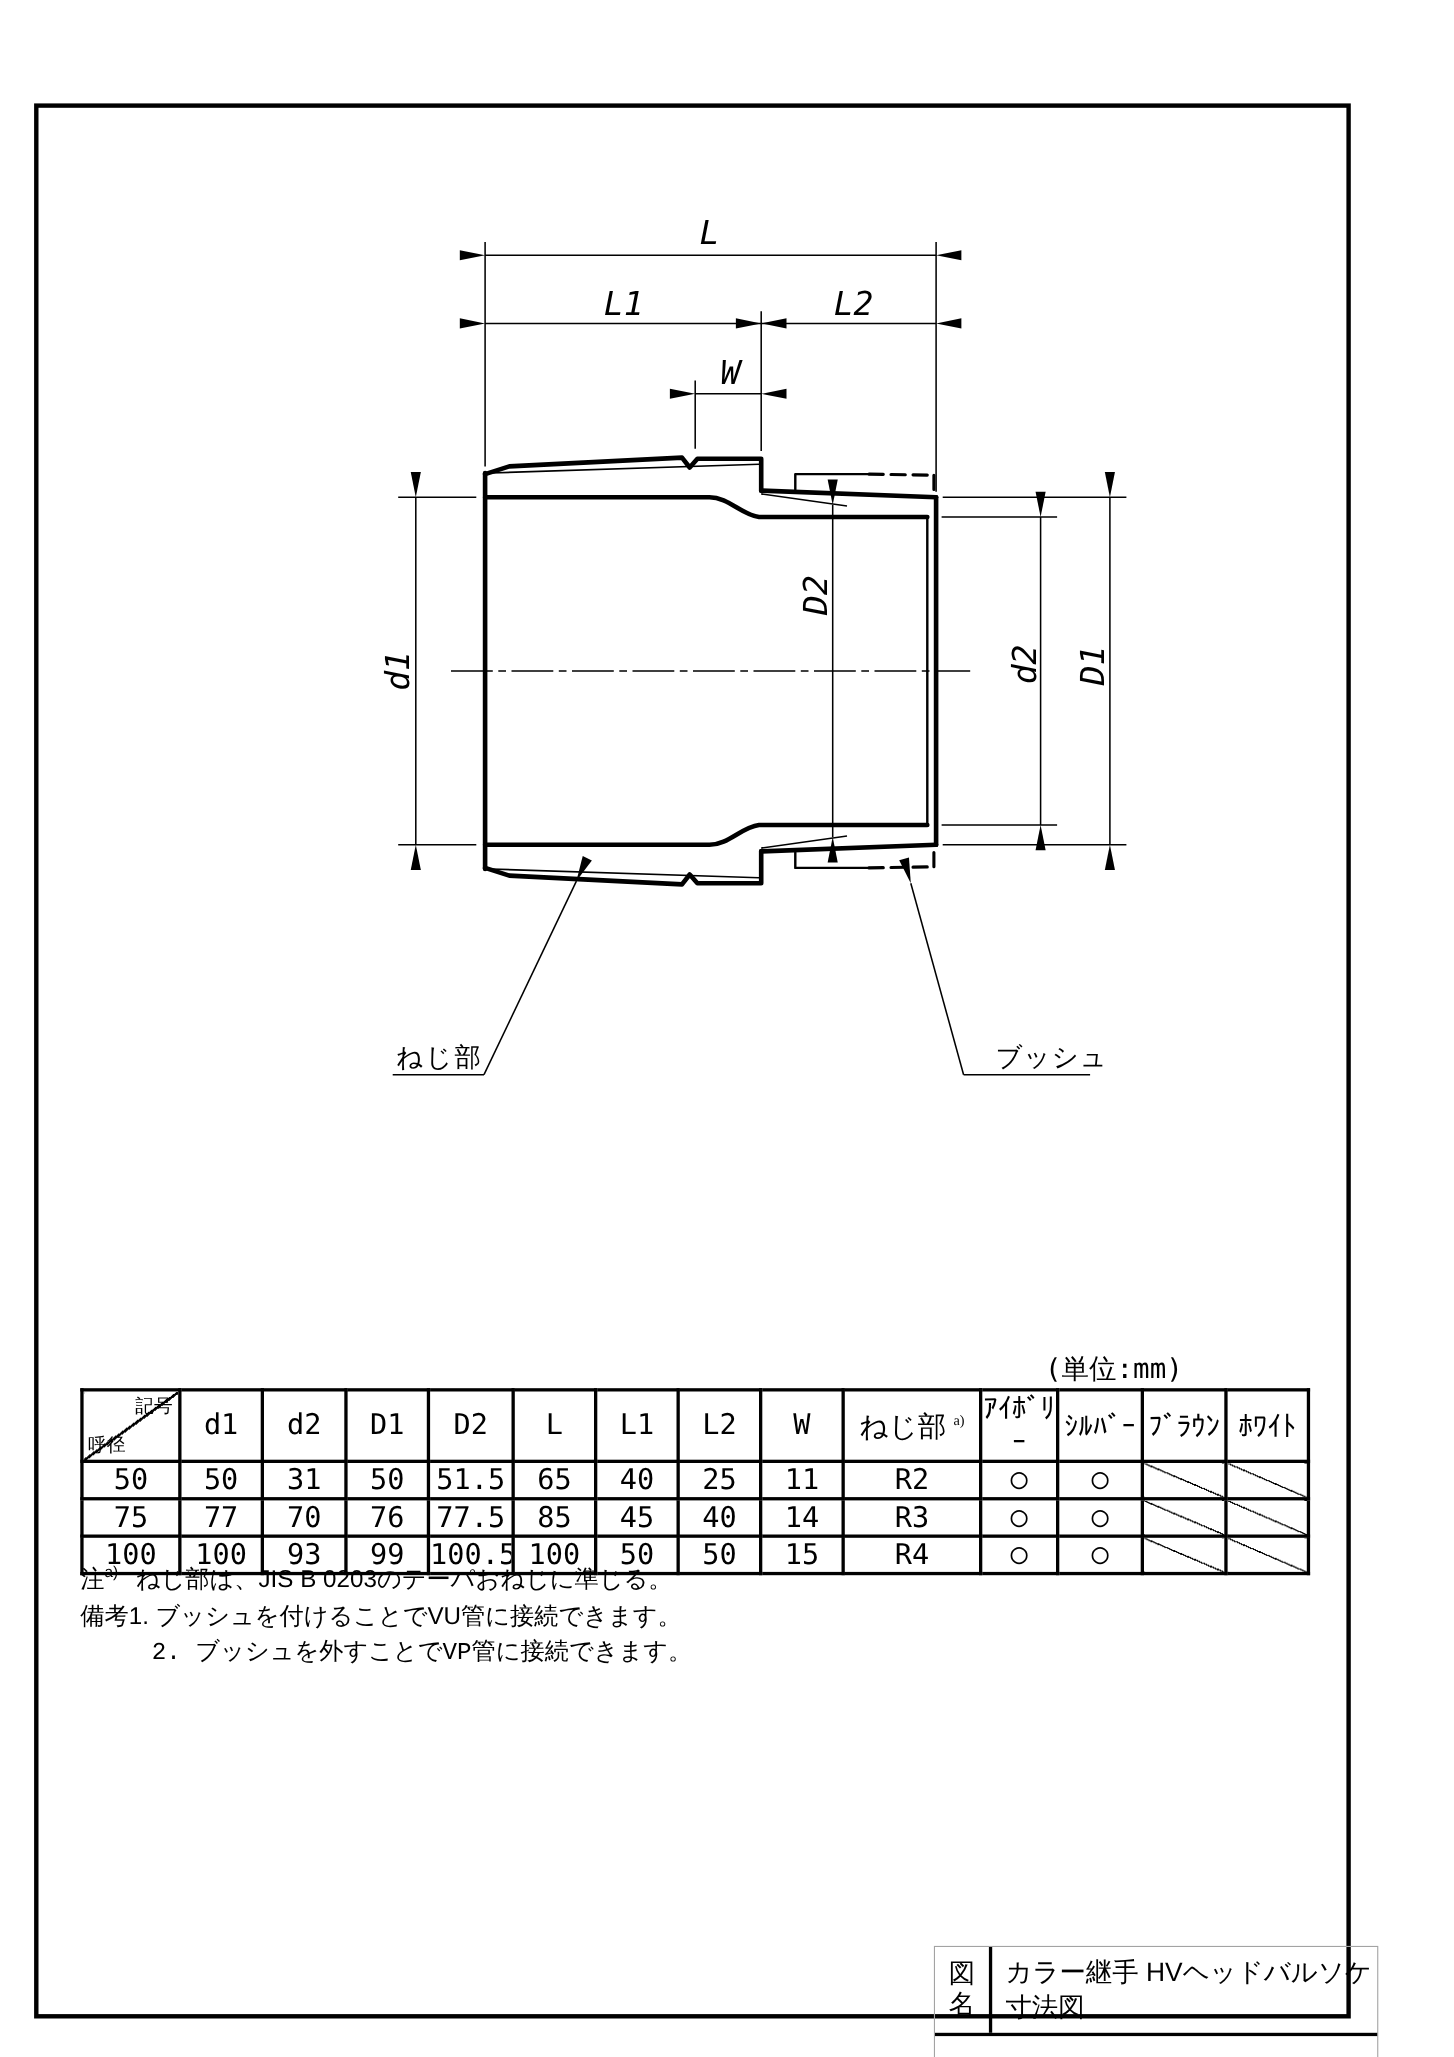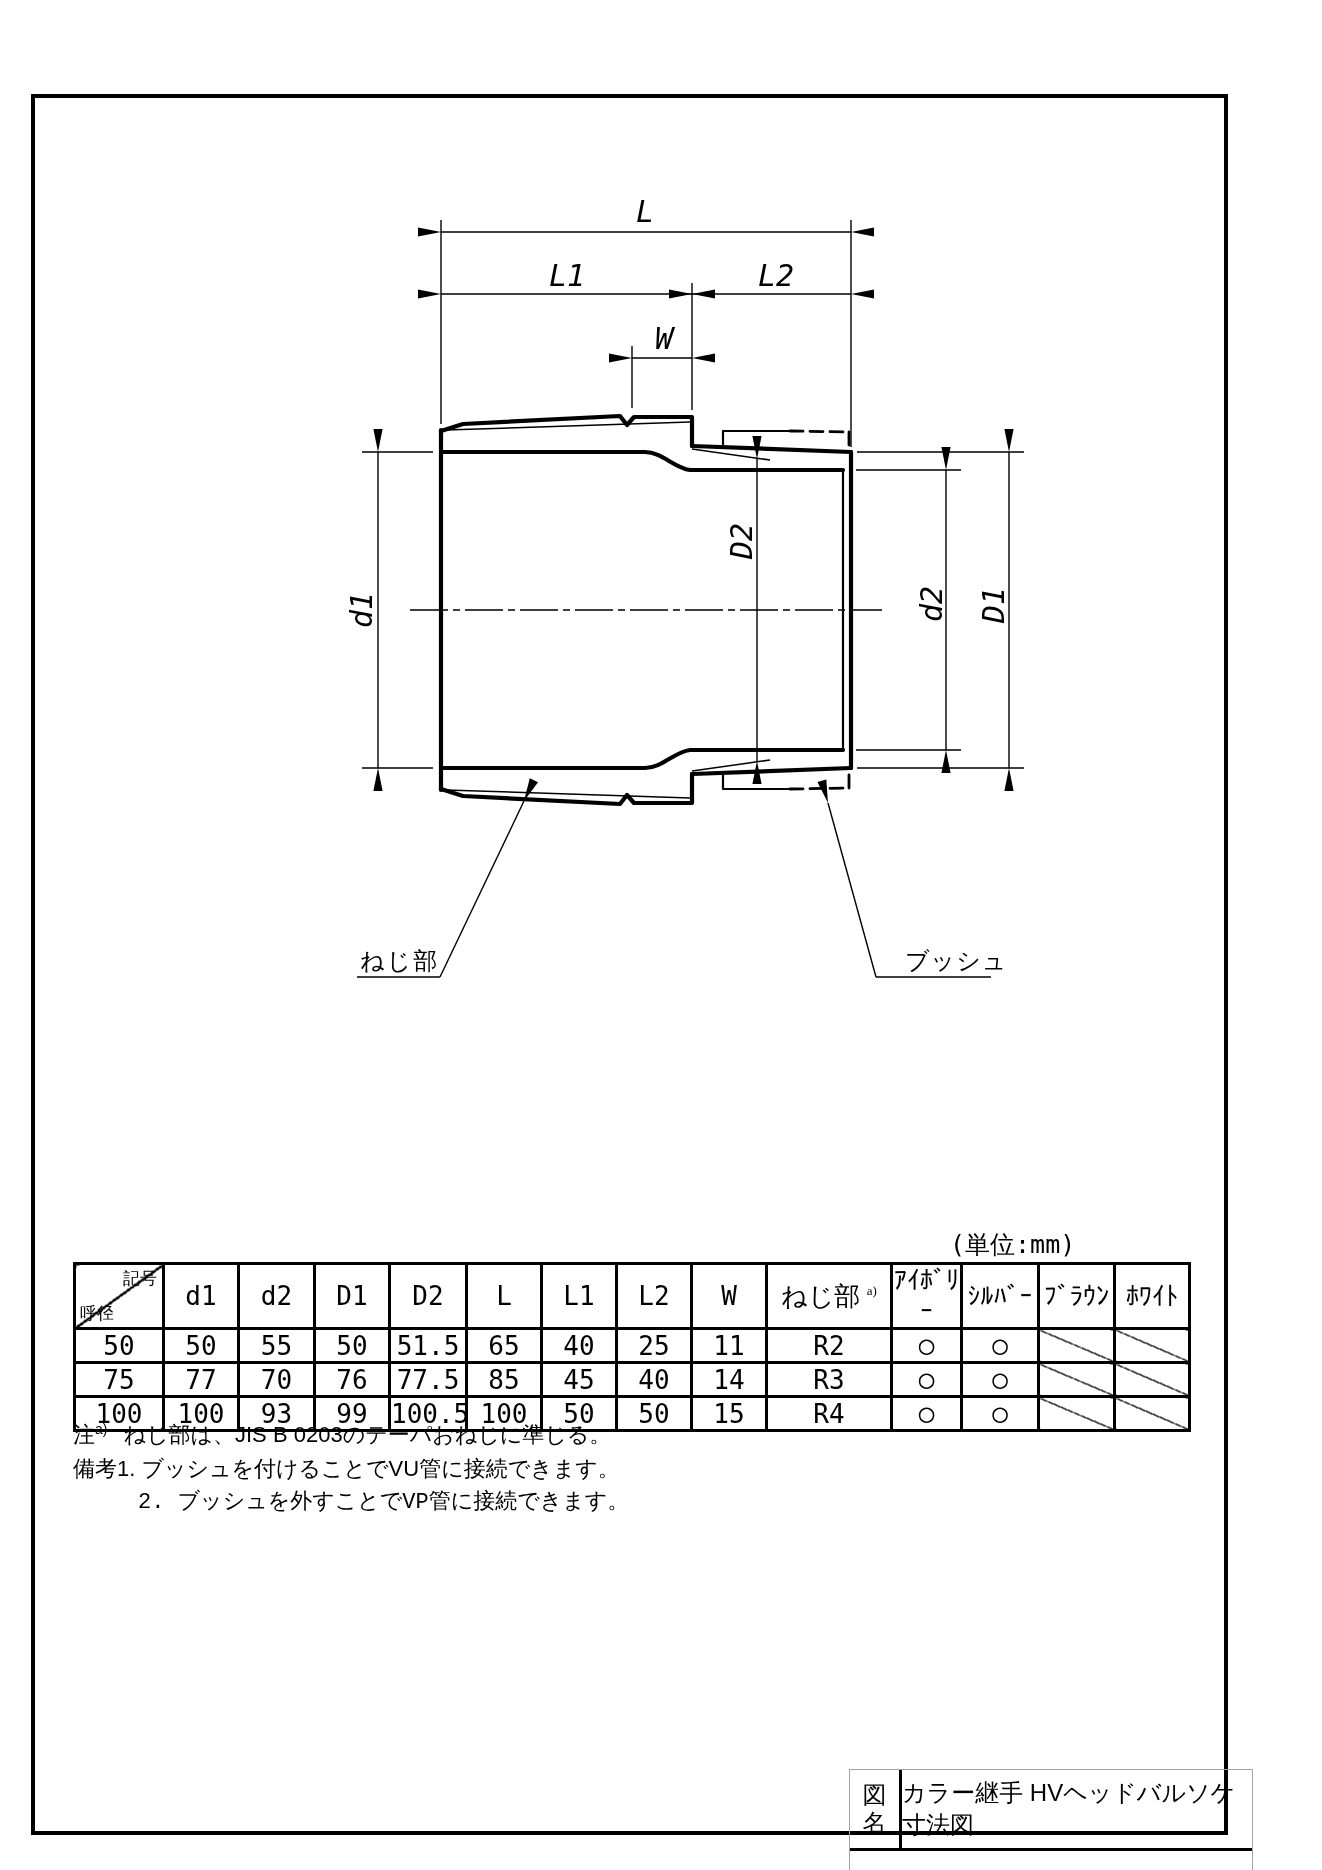--- a/index.html
+++ b/index.html
@@ -28,21 +28,21 @@
   
   .notes{position:absolute;left:73px;top:1412px;width:760px;font-size:22px;line-height:34px;}
   .notes sup{font-size:14px;vertical-align:super;}
   .note-gap{display:inline-block;width:16px;}
   .indent{margin-left:65px;font-family:Liberation Mono, monospace;}
   
   .tblock{position:absolute;left:824px;top:1769px;width:404px;height:162px;border:1px solid #a3a3a3;box-sizing:border-box;margin-left:25px;}
   .tblock .row1{display:flex;height:81px;border-bottom:3px solid #000;box-sizing:border-box;}
   .zname{width:52px;border-right:3px solid #000;box-sizing:border-box;display:flex;align-items:center;justify-content:center;}
   .zname span{display:block;width:26px;font-size:24px;line-height:28px;word-break:break-all;text-align:center;}
-  .dtitle{flex:1;display:flex;align-items:center;font-size:24px;letter-spacing:0px;}
+  .dtitle{flex:1;display:flex;align-items:center;padding-left:12px;font-size:24px;letter-spacing:0px;}
   .company{height:78px;display:flex;align-items:center;justify-content:center;font-size:30px;letter-spacing:4px;}
 </style>
 </head>
 <body>
 
 <div class="page">
   <div class="frame"></div>
 
   <svg width="1322" height="1100" viewBox="0 0 1322 1100">
     <defs>
@@ -160,21 +160,21 @@
         <sup>a)</sup>
       </td>
       <td class="color-head">ｱｲﾎﾞﾘｰ</td>
       <td class="color-head">ｼﾙﾊﾞｰ</td>
       <td class="color-head">ﾌﾞﾗｳﾝ</td>
       <td class="color-head">ﾎﾜｲﾄ</td>
     </tr>
     <tr class="datarow">
       <td>50</td>
       <td>50</td>
-      <td>55</td>
+      <td>31</td>
       <td>50</td>
       <td>51.5</td>
       <td>65</td>
       <td>40</td>
       <td>25</td>
       <td>11</td>
       <td>R2</td>
       <td class="circle-cell">○</td>
       <td class="circle-cell">○</td>
       <td class="diag"></td>

